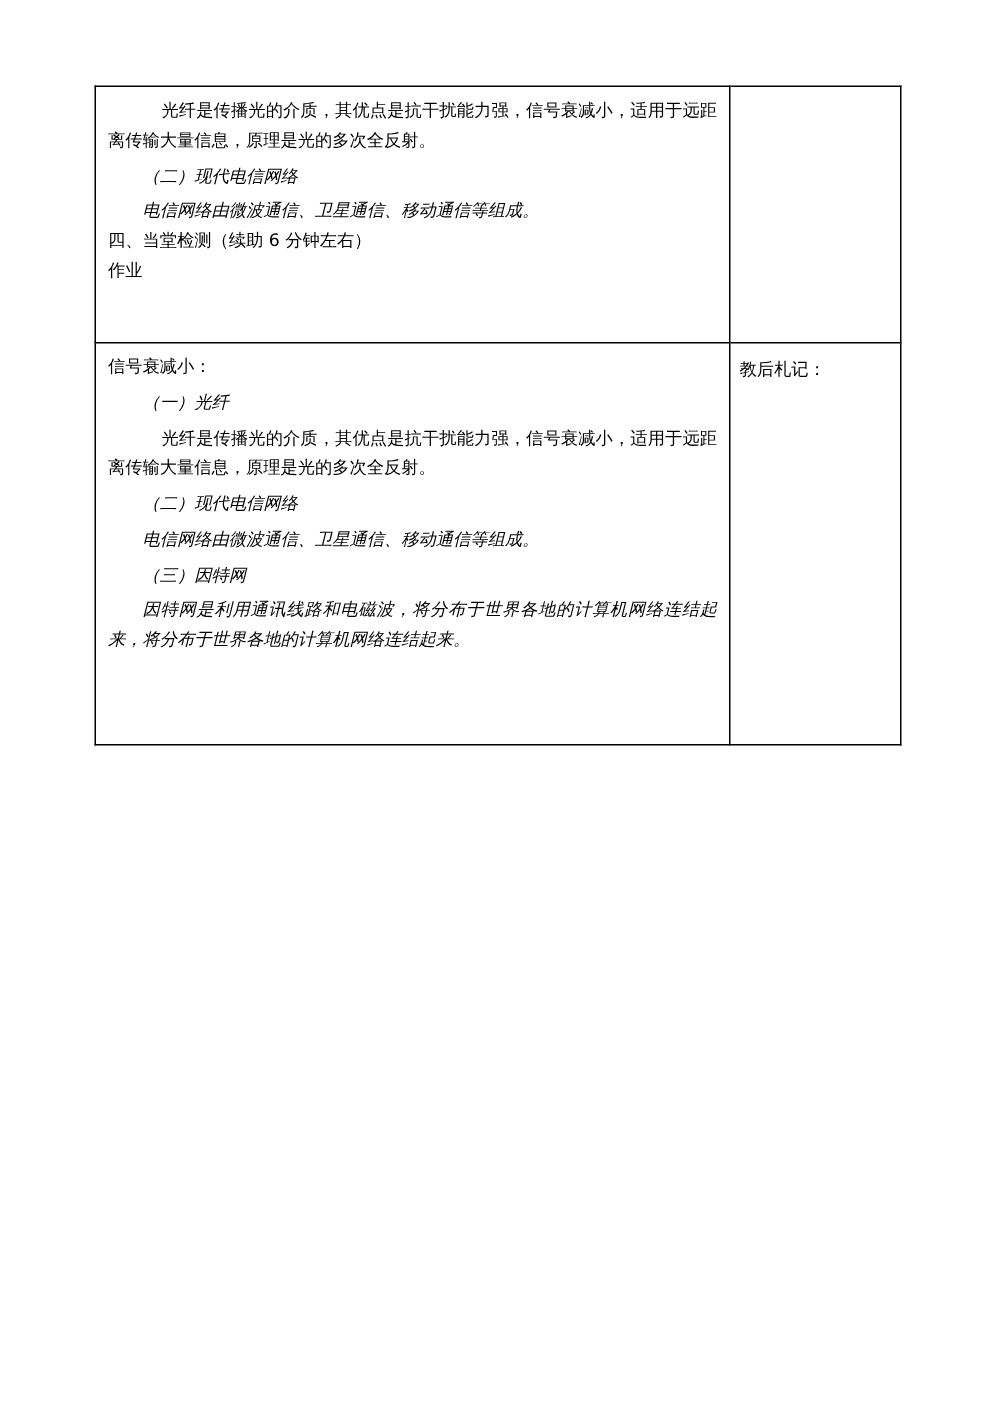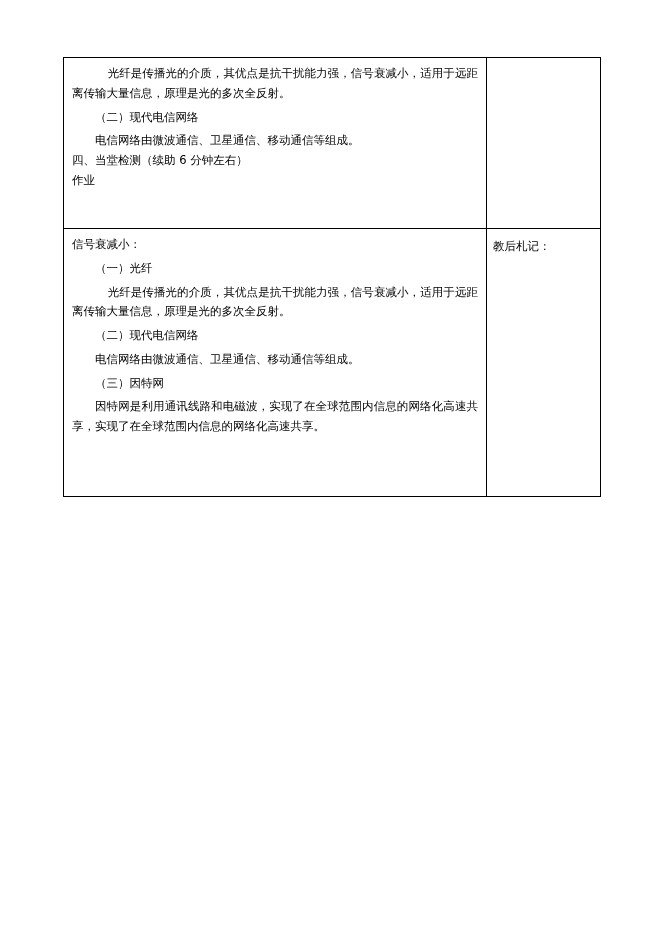--- a/index.html
+++ b/index.html
@@ -45,21 +45,21 @@
   .cell-inner-side {
     padding: 8px 6px 8px 6px;
   }
 
   p {
     margin: 0;
     font-size: 11.5px;
     line-height: 1.72;
     text-align: justify;
   }
-  p.indent-2 { text-indent: 2em; }
+  p.indent-2 { text-indent: 2em; font-style: italic; }
   p.indent-3 { text-indent: 3.1em; }
   p.noindent { text-indent: 0; }
 
   .underline-text {
   }
 
   .row-top { height: 170px; }
   .row-bottom { height: 267px; }
 
   .side-label {
@@ -102,21 +102,21 @@
             <p class="indent-2">（一）光纤</p>
             <div class="spacer-sm"></div>
             <p class="indent-3">光纤是传播光的介质，其优点是抗干扰能力强，信号衰减小，适用于远距离传输大量信息，原理是光的多次全反射。</p>
             <div class="spacer-sm"></div>
             <p class="indent-2">（二）现代电信网络</p>
             <div class="spacer-sm"></div>
             <p class="indent-2">电信网络由微波通信、卫星通信、移动通信等组成。</p>
             <div class="spacer-sm"></div>
             <p class="indent-2">（三）因特网</p>
             <div class="spacer-sm"></div>
-            <p class="indent-2">因特网是利用通讯线路和电磁波，实现了在全球范围内信息的网络化高速共享，实现了在全球范围内信息的网络化高速共享。</p>
+            <p class="indent-2">因特网是利用通讯线路和电磁波，将分布于世界各地的计算机网络连结起来，将分布于世界各地的计算机网络连结起来。</p>
           </div>
         </td>
         <td class="col-side row-bottom">
           <div class="cell-inner-side">
             <p class="side-label noindent">教后札记：</p>
           </div>
         </td>
       </tr>
     </tbody>
   </table>

